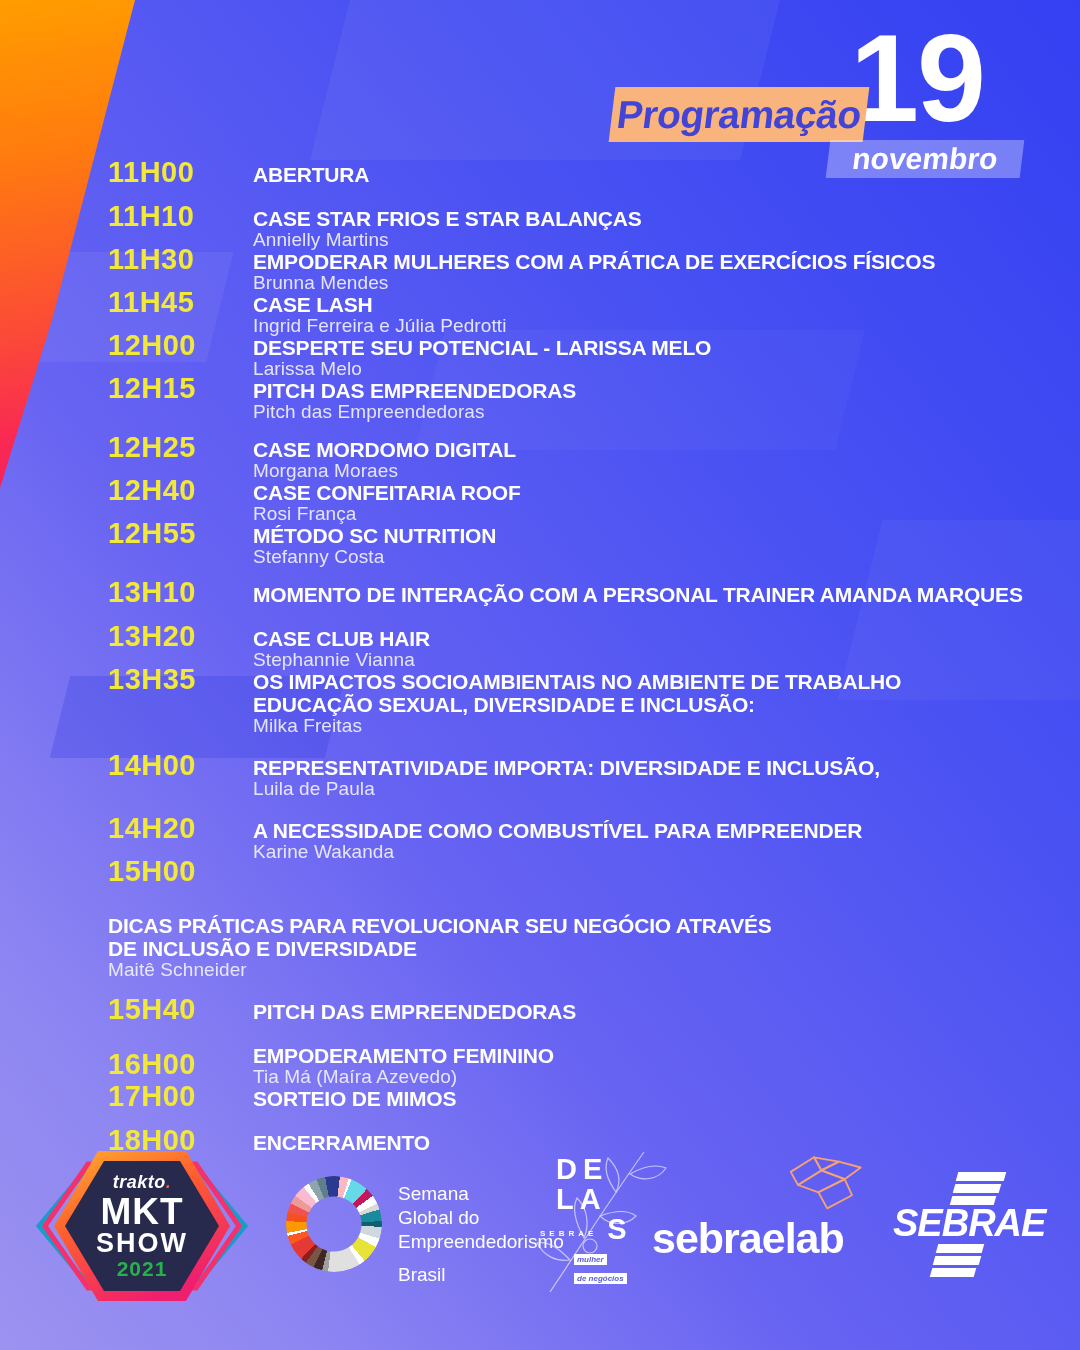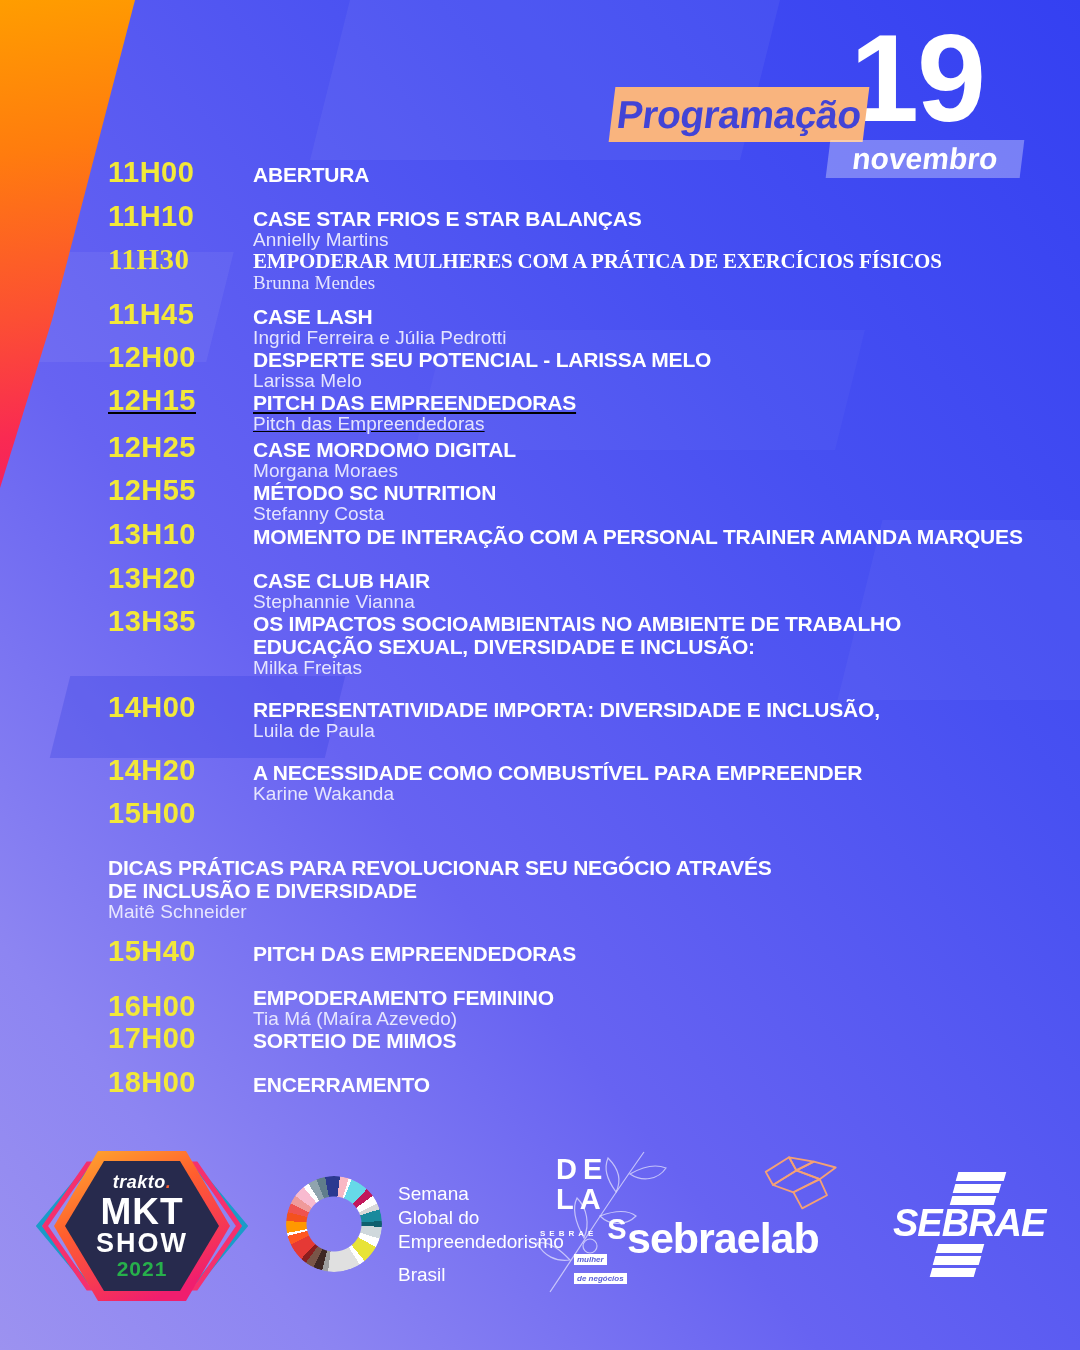--- a/index.html
+++ b/index.html
@@ -73,21 +73,21 @@
   .gew-brasil{margin-top:9px;}
   .logo-delas{position:absolute;left:540px;top:1148px;width:135px;height:150px;color:#fff;}
   .logo-delas svg{position:absolute;left:-8px;top:-6px;opacity:0.75;}
   .delas-letters{position:relative;z-index:2;padding-left:16px;padding-top:6px;}
   .delas-l{font-size:29px;font-weight:800;letter-spacing:6px;line-height:30px;}
   .delas-row3{display:flex;align-items:flex-end;}
   .delas-sub{font-size:8px;font-weight:700;letter-spacing:4px;margin-bottom:6px;margin-left:-16px;}
   .delas-s{font-size:29px;font-weight:800;margin-left:10px;line-height:30px;}
   .delas-tags{margin-top:4px;margin-left:18px;}
   .delas-tag{display:inline-block;background:#fff;color:#5a5fd8;font-size:8px;font-weight:700;padding:1px 3px;margin-bottom:2px;font-style:italic;}
-  .logo-slab{position:absolute;left:627px;top:1150px;width:230px;}
+  .logo-slab{position:absolute;left:652px;top:1150px;width:230px;}
   .slab-icon{margin-left:132px;width:82px;height:62px;}
   .slab-text{color:#fff;font-size:43px;font-weight:800;letter-spacing:-1px;line-height:44px;}
   .logo-sebrae{position:absolute;left:893px;top:1172px;width:150px;height:116px;}
   .sb-bar{position:absolute;height:9px;background:#fff;transform:skewX(-16deg);}
   .sb-t0{top:0;left:64px;width:48px;}
   .sb-t1{top:12px;left:61px;width:46px;}
   .sb-t2{top:24px;left:58px;width:44px;}
   .sb-b0{top:72px;left:44px;width:46px;}
   .sb-b1{top:84px;left:41px;width:46px;}
   .sb-b2{top:96px;left:38px;width:44px;}
@@ -124,21 +124,21 @@
 
     <div class="row" style="margin-bottom: 0px;">
       <div class="time">11H10</div>
       <div class="content">
         <div class="title t1">CASE STAR FRIOS E STAR BALANÇAS</div>
 
         <div class="speaker">Annielly Martins</div>
       </div>
     </div>
 
-    <div class="row" style="margin-bottom: 12px; font-family: Liberation Serif, serif;">
+    <div class="row" style="margin-bottom: 0px;">
       <div class="time">11H30</div>
       <div class="content">
         <div class="title t1">EMPODERAR MULHERES COM A PRÁTICA DE EXERCÍCIOS FÍSICOS</div>
 
         <div class="speaker">Brunna Mendes</div>
       </div>
     </div>
 
     <div class="row" style="margin-bottom: 0px;">
       <div class="time">11H45</div>
@@ -151,40 +151,48 @@
 
     <div class="row" style="margin-bottom: 0px;">
       <div class="time">12H00</div>
       <div class="content">
         <div class="title t1">DESPERTE SEU POTENCIAL - LARISSA MELO</div>
 
         <div class="speaker">Larissa Melo</div>
       </div>
     </div>
 
-    <div class="row" style="margin-bottom: 4px; text-decoration: underline;">
+    <div class="row" style="margin-bottom: 16px;">
       <div class="time">12H15</div>
       <div class="content">
         <div class="title t1">PITCH DAS EMPREENDEDORAS</div>
 
         <div class="speaker">Pitch das Empreendedoras</div>
       </div>
     </div>
 
     <div class="row" style="margin-bottom: 0px;">
       <div class="time">12H25</div>
       <div class="content">
         <div class="title t1">CASE MORDOMO DIGITAL</div>
 
         <div class="speaker">Morgana Moraes</div>
       </div>
     </div>
 
-
-    <div class="row" style="margin-bottom: 1px; justify-content: center;">
+    <div class="row" style="margin-bottom: 0px;">
+      <div class="time">12H40</div>
+      <div class="content">
+        <div class="title t1">CASE CONFEITARIA ROOF</div>
+
+        <div class="speaker">Rosi França</div>
+      </div>
+    </div>
+
+    <div class="row" style="margin-bottom: 16px; justify-content: center;">
       <div class="time">12H55</div>
       <div class="content">
         <div class="title t1">MÉTODO SC NUTRITION</div>
 
         <div class="speaker">Stefanny Costa</div>
       </div>
     </div>
 
     <div class="row" style="margin-bottom: 21px;">
       <div class="time">13H10</div>

